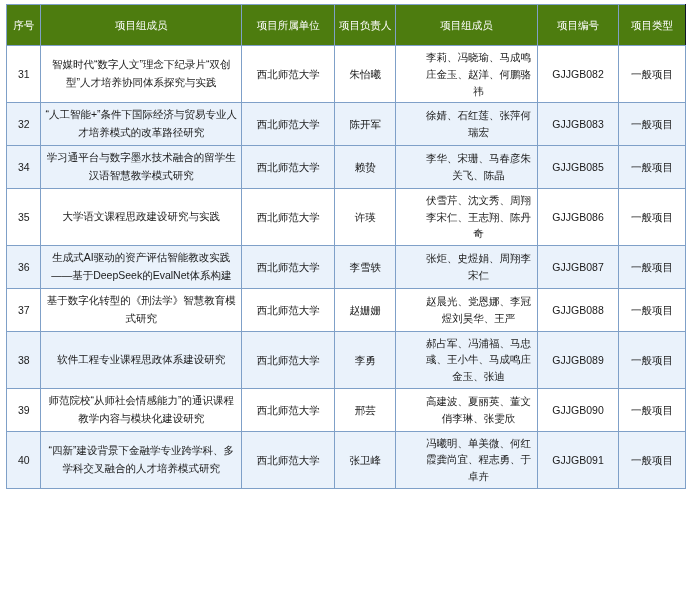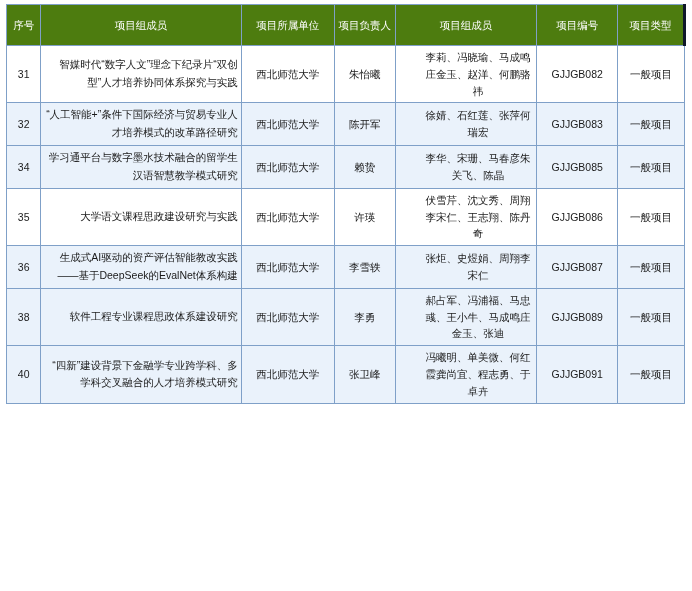--- a/index.html
+++ b/index.html
@@ -39,41 +39,41 @@
   thead th {
     background: #4d7c0f;
     color: #ffffff;
     font-weight: normal;
     font-size: 11px;
     height: 34px;
     border: 1px solid #1f6fc0;
     border-right: 1px solid #4e93d8;
   }
   thead th:last-child {
-    border-right: 3px solid #0f172a;
+    border-right: 1px solid #0f172a;
   }
   tbody tr.even td {
     background: #ffffff;
   }
   tbody tr.odd td {
     background: #eaf2fb;
   }
   td.c-seq { width: 34px; }
   td.c-name, th.c-name { text-align: left; padding-left: 8px; padding-right: 6px; }
   .col-seq { width: 34px; }
   .col-name { width: 198px; }
   .col-unit { width: 92px; }
   .col-leader { width: 60px; }
   .col-members { width: 140px; }
   .col-code { width: 80px; }
   .col-type { width: 66px; }
   tbody td { height: 22px; }
   .cell-text { display: block; }
   td.c-members .cell-text { line-height: 1.6; margin-left: 24px; }
-  td.c-name .cell-text { line-height: 1.7; text-align: right; }
+  td.c-name .cell-text { line-height: 1.7; }
 </style>
 </head>
 <body>
 
 <div class="table-wrap">
   <table class="project-table">
     <colgroup>
       <col class="col-seq">
       <col class="col-name">
       <col class="col-unit">
@@ -202,38 +202,84 @@
         <td class="c-members">
             <span class="cell-text">张炬、史煜娟、周翔李宋仁</span>
           </td>
         <td class="c-code">
             <span class="cell-text">GJJGB087</span>
           </td>
         <td class="c-type">
             <span class="cell-text">一般项目</span>
           </td>
       </tr>
+      <tr class="even">
+        <td class="c-seq">
+            <span class="cell-text">37</span>
+          </td>
+        <td class="c-name">
+            <span class="cell-text">基于数字化转型的《刑法学》智慧教育模式研究</span>
+          </td>
+        <td class="c-unit">
+            <span class="cell-text">西北师范大学</span>
+          </td>
+        <td class="c-leader">
+            <span class="cell-text">赵姗姗</span>
+          </td>
+        <td class="c-members">
+            <span class="cell-text">赵晨光、党恩娜、李冠煜刘昊华、王严</span>
+          </td>
+        <td class="c-code">
+            <span class="cell-text">GJJGB088</span>
+          </td>
+        <td class="c-type">
+            <span class="cell-text">一般项目</span>
+          </td>
+      </tr>
       <tr class="odd">
         <td class="c-seq">
             <span class="cell-text">38</span>
           </td>
         <td class="c-name">
             <span class="cell-text">软件工程专业课程思政体系建设研究</span>
           </td>
         <td class="c-unit">
             <span class="cell-text">西北师范大学</span>
           </td>
         <td class="c-leader">
             <span class="cell-text">李勇</span>
           </td>
         <td class="c-members">
             <span class="cell-text">郝占军、冯浦福、马忠彧、王小牛、马成鸣庄金玉、张迪</span>
           </td>
         <td class="c-code">
             <span class="cell-text">GJJGB089</span>
+          </td>
+        <td class="c-type">
+            <span class="cell-text">一般项目</span>
+          </td>
+      </tr>
+      <tr class="even">
+        <td class="c-seq">
+            <span class="cell-text">39</span>
+          </td>
+        <td class="c-name">
+            <span class="cell-text">师范院校“从师社会情感能力”的通识课程教学内容与模块化建设研究</span>
+          </td>
+        <td class="c-unit">
+            <span class="cell-text">西北师范大学</span>
+          </td>
+        <td class="c-leader">
+            <span class="cell-text">邢芸</span>
+          </td>
+        <td class="c-members">
+            <span class="cell-text">高建波、夏丽英、董文俏李琳、张雯欣</span>
+          </td>
+        <td class="c-code">
+            <span class="cell-text">GJJGB090</span>
           </td>
         <td class="c-type">
             <span class="cell-text">一般项目</span>
           </td>
       </tr>
       <tr class="odd">
         <td class="c-seq">
             <span class="cell-text">40</span>
           </td>
         <td class="c-name">

